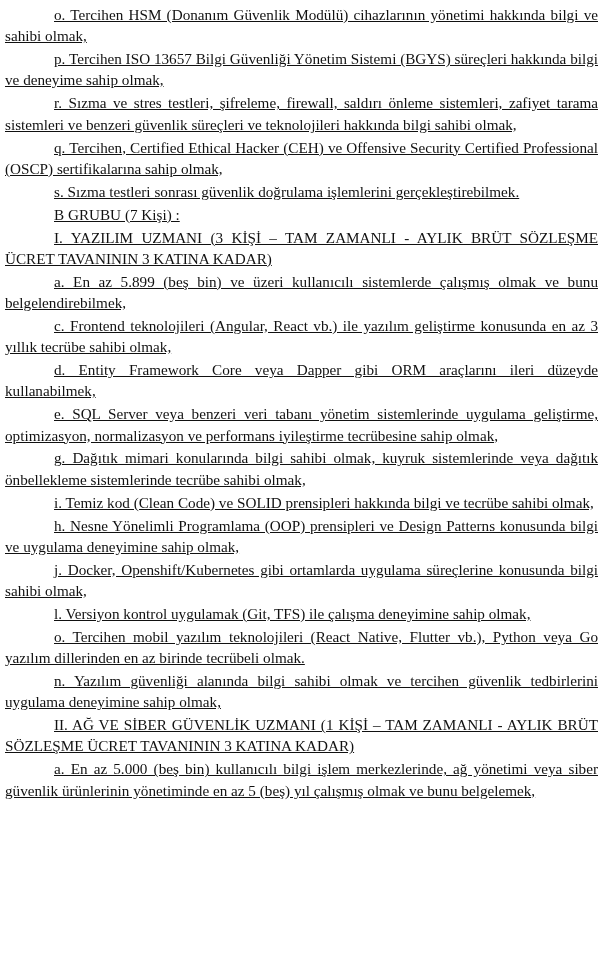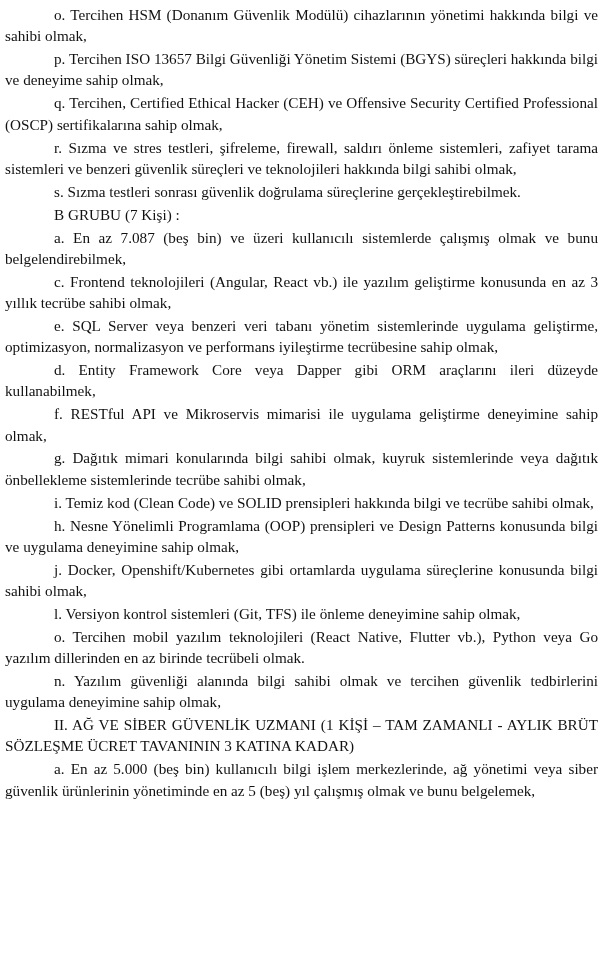--- a/index.html
+++ b/index.html
@@ -9,40 +9,41 @@
     color: #111111;
   }
   .page { padding: 4px 9px 0 5px; }
   .para {
     font-size: 15.2px;
     line-height: 21.3px;
     text-align: justify;
     text-indent: 49px;
     margin: 0 0 1.6px 0;
     word-spacing: 0px;
+    text-decoration: underline;
   }
 </style>
 </head>
 <body>
 
 <div class="page">
   <p class="para">o. Tercihen HSM (Donanım Güvenlik Modülü) cihazlarının yönetimi hakkında bilgi ve sahibi olmak,</p>
   <p class="para">p. Tercihen ISO 13657 Bilgi Güvenliği Yönetim Sistemi (BGYS) süreçleri hakkında bilgi ve deneyime sahip olmak,</p>
+  <p class="para">r. Sızma ve stres testleri, şifreleme, firewall, saldırı önleme sistemleri, zafiyet tarama sistemleri ve benzeri güvenlik süreçleri ve teknolojileri hakkında bilgi sahibi olmak,</p>
   <p class="para">q. Tercihen, Certified Ethical Hacker (CEH) ve Offensive Security Certified Professional (OSCP) sertifikalarına sahip olmak,</p>
-  <p class="para">r. Sızma ve stres testleri, şifreleme, firewall, saldırı önleme sistemleri, zafiyet tarama sistemleri ve benzeri güvenlik süreçleri ve teknolojileri hakkında bilgi sahibi olmak,</p>
-  <p class="para">s. Sızma testleri sonrası güvenlik doğrulama süreçlerine gerçekleştirebilmek.</p>
+  <p class="para">s. Sızma testleri sonrası güvenlik doğrulama işlemlerini gerçekleştirebilmek.</p>
   <p class="para">B GRUBU (7 Kişi) :</p>
-  <p class="para">a. En az 7.087 (beş bin) ve üzeri kullanıcılı sistemlerde çalışmış olmak ve bunu belgelendirebilmek,</p>
+  <p class="para">I. YAZILIM UZMANI (3 KİŞİ – TAM ZAMANLI - AYLIK BRÜT SÖZLEŞME ÜCRET TAVANININ 3 KATINA KADAR)</p>
+  <p class="para">a. En az 5.899 (beş bin) ve üzeri kullanıcılı sistemlerde çalışmış olmak ve bunu belgelendirebilmek,</p>
   <p class="para">c. Frontend teknolojileri (Angular, React vb.) ile yazılım geliştirme konusunda en az 3 yıllık tecrübe sahibi olmak,</p>
+  <p class="para">d. Entity Framework Core veya Dapper gibi ORM araçlarını ileri düzeyde kullanabilmek,</p>
   <p class="para">e. SQL Server veya benzeri veri tabanı yönetim sistemlerinde uygulama geliştirme, optimizasyon, normalizasyon ve performans iyileştirme tecrübesine sahip olmak,</p>
-  <p class="para">d. Entity Framework Core veya Dapper gibi ORM araçlarını ileri düzeyde kullanabilmek,</p>
-  <p class="para">f. RESTful API ve Mikroservis mimarisi ile uygulama geliştirme deneyimine sahip olmak,</p>
   <p class="para">g. Dağıtık mimari konularında bilgi sahibi olmak, kuyruk sistemlerinde veya dağıtık önbellekleme sistemlerinde tecrübe sahibi olmak,</p>
   <p class="para">i.  Temiz kod (Clean Code) ve SOLID prensipleri hakkında bilgi ve tecrübe sahibi olmak,</p>
   <p class="para">h. Nesne Yönelimli Programlama (OOP) prensipleri ve Design Patterns konusunda bilgi ve uygulama deneyimine sahip olmak,</p>
   <p class="para">j.  Docker, Openshift/Kubernetes gibi ortamlarda uygulama süreçlerine konusunda bilgi sahibi olmak,</p>
-  <p class="para">l.  Versiyon kontrol sistemleri (Git, TFS) ile önleme deneyimine sahip olmak,</p>
+  <p class="para">l.  Versiyon kontrol uygulamak (Git, TFS) ile çalışma deneyimine sahip olmak,</p>
   <p class="para">o. Tercihen mobil yazılım teknolojileri (React Native, Flutter vb.), Python veya Go yazılım dillerinden en az birinde tecrübeli olmak.</p>
   <p class="para">n. Yazılım güvenliği alanında bilgi sahibi olmak ve tercihen güvenlik tedbirlerini uygulama deneyimine sahip olmak,</p>
   <p class="para">II. AĞ VE SİBER GÜVENLİK UZMANI (1 KİŞİ – TAM ZAMANLI - AYLIK BRÜT SÖZLEŞME ÜCRET TAVANININ 3 KATINA KADAR)</p>
   <p class="para">a. En az 5.000 (beş bin) kullanıcılı bilgi işlem merkezlerinde, ağ yönetimi veya siber güvenlik ürünlerinin yönetiminde en az 5 (beş) yıl çalışmış olmak ve bunu belgelemek,</p>
 
 </div>
 
 </body></html>

